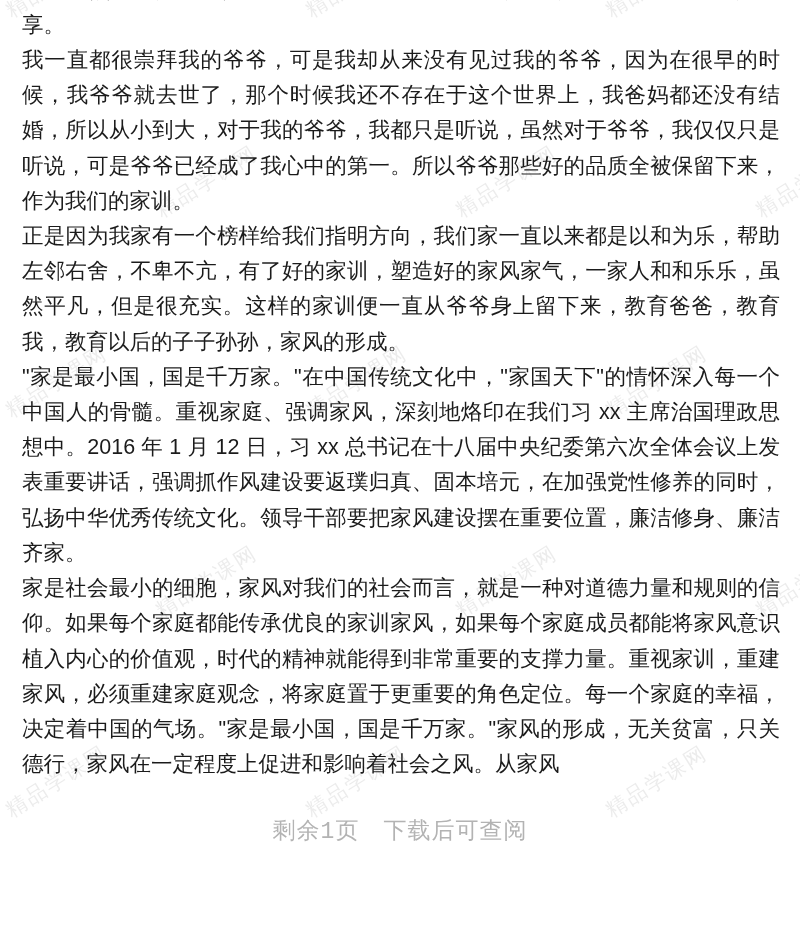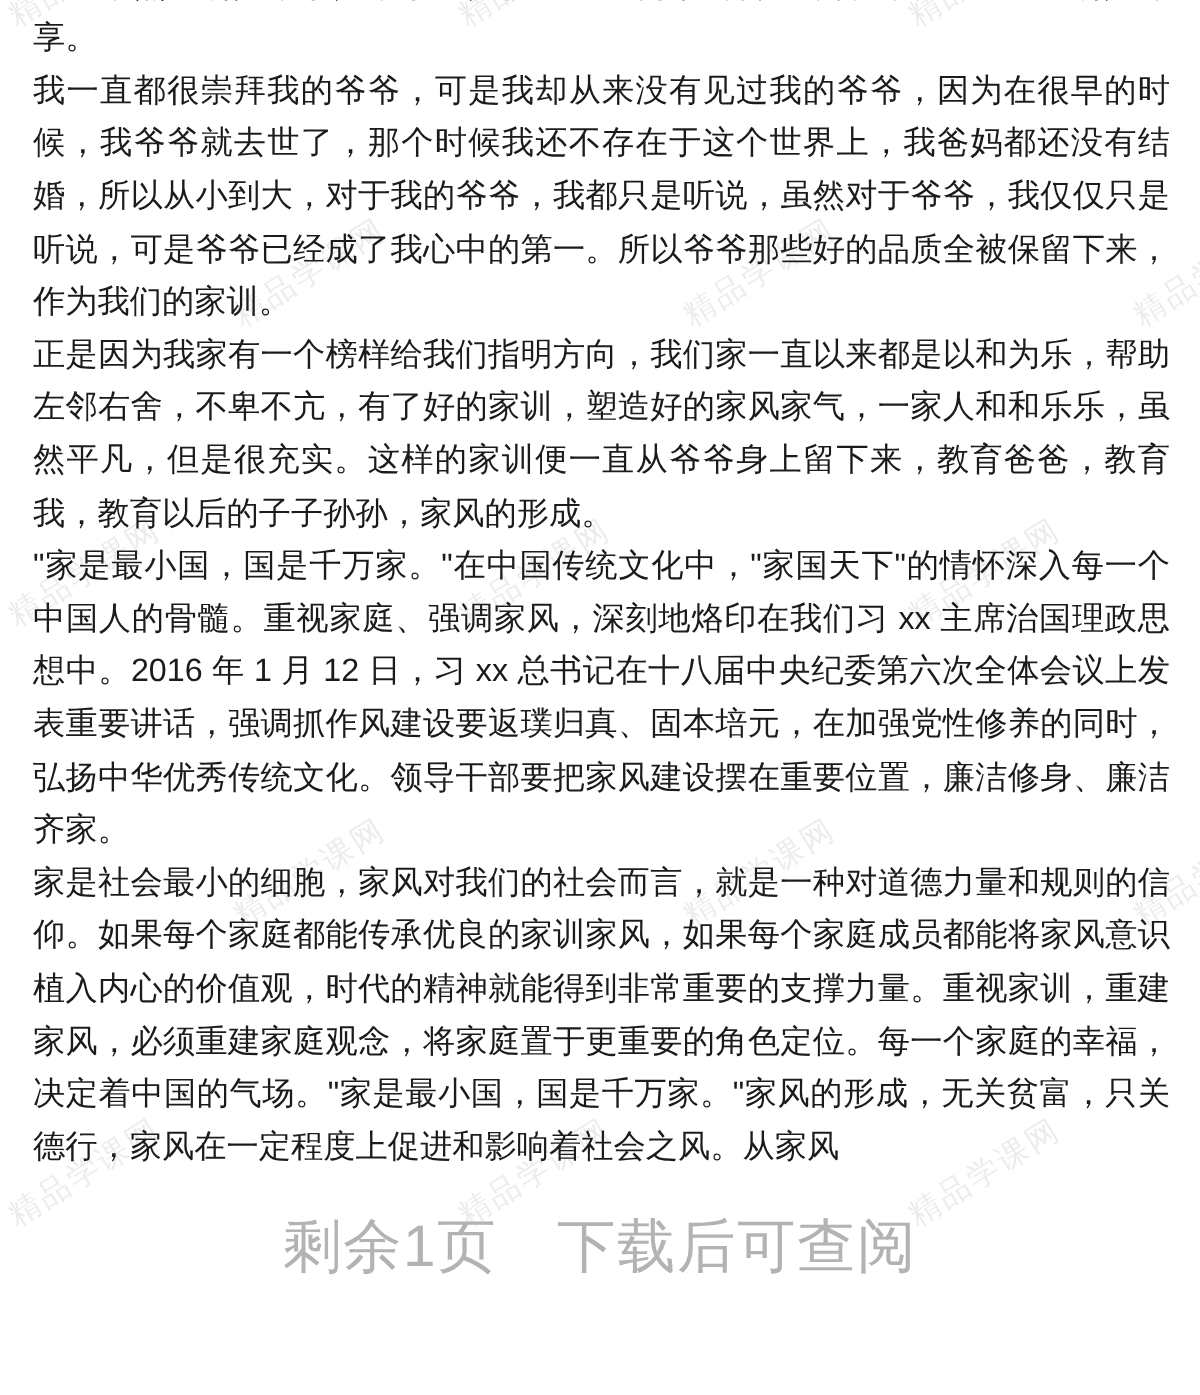--- a/index.html
+++ b/index.html
@@ -78,25 +78,25 @@
   #page-footer {
     position: absolute;
     left: 0;
     top: 810px;
     width: 800px;
     text-align: center;
     z-index: 3;
   }
   .footer-line {
     display: inline-block;
-    font-size: 39px;
+    font-size: 23px;
     line-height: 44px;
     color: #b3b3b3;
     letter-spacing: 1px;
-    font-family: Liberation Sans, sans-serif;
+    font-family: Liberation Mono, monospace;
     white-space: pre;
   }
 </style>
 </head>
 <body>
 
 <div id="page">
 
   <div id="watermark-layer">
       <div class="watermark-text" style="left: 0px; top: 0px;">精品学课网</div>

